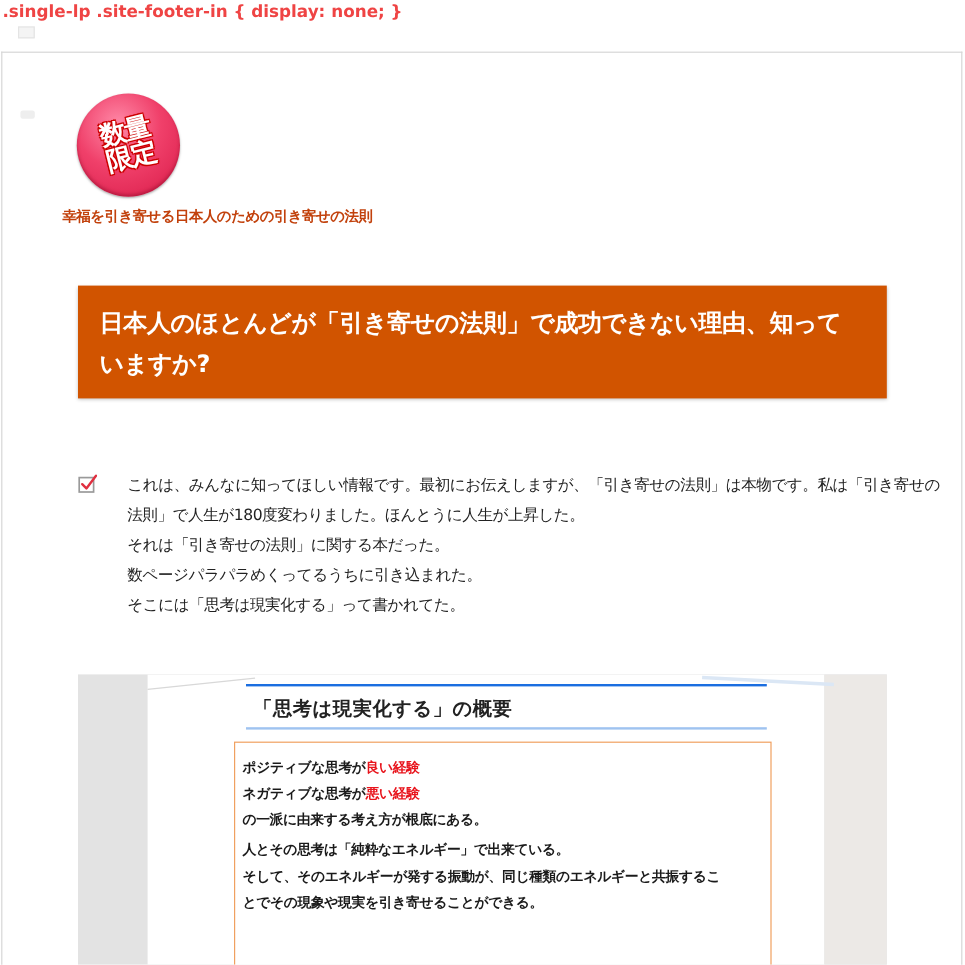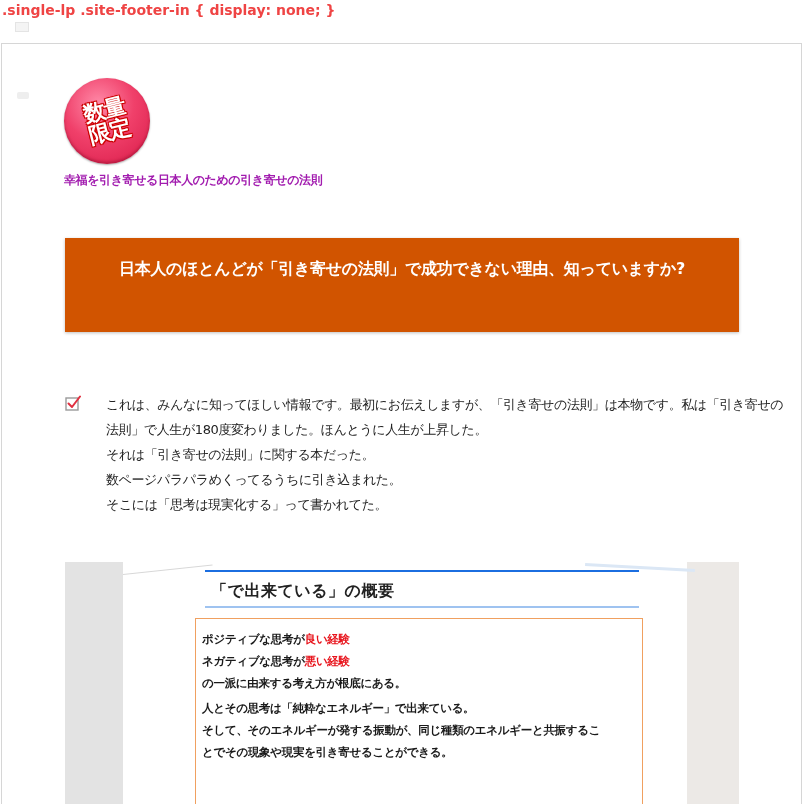--- a/index.html
+++ b/index.html
@@ -32,33 +32,32 @@
     display: flex; align-items: center; justify-content: center;
   }
   .badge-text {
     color: #fff; font-weight: bold; font-size: 22px; line-height: 22px;
     width: 48px; text-align: center; letter-spacing: -1px;
     transform: rotate(-14deg);
     text-shadow: 0 0 2px #c00, 1px 1px 0 #c00, -1px -1px 0 #c00, 1px -1px 0 #c00, -1px 1px 0 #c00;
     font-family: "DejaVu Sans", sans-serif;
   }
   .site-tagline {
-    position: absolute; left: 64px; top: 172px;
-    font-size: 12px; font-weight: bold; color: #a21caf; letter-spacing: -0.4px;
+    position: absolute; left: 52px; top: 172px;
+    font-size: 12px; font-weight: bold; color: #c2410c; letter-spacing: -0.4px;
   }
   .headline-box {
     position: absolute; left: 65px; top: 238px; width: 674px; height: 94px;
     background: #d15400;
     box-shadow: 0 1px 3px rgba(0,0,0,0.25);
     padding: 14px 18px;
   }
   .headline-text {
-    color: #ffffff; font-size: 16px; line-height: 34px; letter-spacing: -0.3px;
+    color: #ffffff; font-size: 20px; line-height: 34px; letter-spacing: -0.3px;
     font-family: "DejaVu Sans", sans-serif;
-    text-align: center;
   }
   .intro-block {
     position: absolute; left: 65px; top: 392px; width: 690px;
   }
   .check-icon {
     position: absolute; left: 0; top: 3px; width: 16px; height: 16px;
   }
   .intro-lines {
     margin-left: 41px; font-size: 13px; line-height: 25px; color: #222;
     letter-spacing: -0.4px;
@@ -140,21 +139,21 @@
   </div>
 </div>
 
 <div class="image-panel">
   <div class="image-inner"></div>
   <div class="image-right-strip"></div>
   <div class="diag-line-left"></div>
   <div class="diag-line-right"></div>
 
   <div class="summary-title-wrap">
-    <div class="summary-title">「で出来ている」の概要</div>
+    <div class="summary-title">「思考は現実化する」の概要</div>
   </div>
 
   <div class="summary-box">
     <p class="gap"><span>ポジティブな思考が</span><span class="red">良い経験</span></p>
     <p><span>ネガティブな思考が</span><span class="red">悪い経験</span></p>
     <p>の一派に由来する考え方が根底にある。</p>
     <p class="gap">人とその思考は「純粋なエネルギー」で出来ている。</p>
     <p>そして、そのエネルギーが発する振動が、同じ種類のエネルギーと共振するこ</p>
     <p>とでその現象や現実を引き寄せることができる。</p>
   </div>

